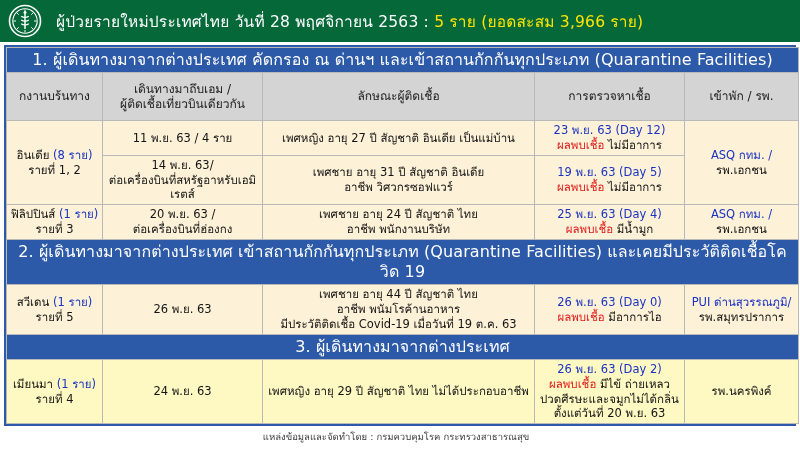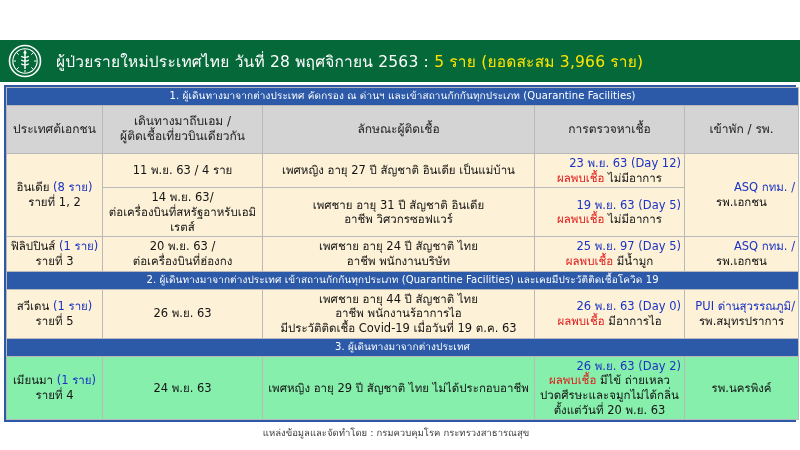--- a/index.html
+++ b/index.html
@@ -11,21 +11,20 @@
   }
   .page { width: 800px; height: 450px; position: relative; background: #ffffff; }
 
   
   .titlebar {
     height: 42px;
     background: #056839;
     display: flex;
     align-items: center;
     padding-left: 8px;
-    margin-top: 40px;
   }
   .logo {
     width: 34px; height: 34px;
     flex: 0 0 34px;
     margin-right: 14px;
   }
   .title-text {
     color: #ffffff;
     font-size: 15.5px;
     letter-spacing: .2px;
@@ -56,40 +55,40 @@
   col.c1 { width: 96px; }
   col.c2 { width: 160px; }
   col.c3 { width: 272px; }
   col.c4 { width: 150px; }
   col.c5 { width: 114px; }
 
   
   .section-row td {
     background: #2c5aa8;
     color: #ffffff;
-    font-size: 10px;
+    font-size: 16px;
     padding: 3px 4px;
     border: 1px solid #2c5aa8;
     letter-spacing: .1px;
   }
 
   
   .colhead td {
     background: #d4d4d4;
     color: #1a1a1a;
     font-size: 12px;
     height: 48px;
     font-weight: normal;
   }
 
   
   .cream { background: #fdf1d7; }
-  .graybg { background: #86efac; }
+  .graybg { background: #fef9c3; }
   td.cell { font-size: 11.5px; color: #141414; }
-  .blue { color: #1a33c4; text-align: right; }
+  .blue { color: #1a33c4; }
   .red  { color: #e01b1b; }
   .dark { color: #141414; }
   .ln { display: block; }
 
   
   .footer {
     margin-top: 3px;
     text-align: center;
     font-size: 9.5px;
     color: #3a3a3a;
@@ -136,21 +135,21 @@
           <col class="c5">
       </colgroup>
       <tbody>
 
         <tr class="section-row">
           <td colspan="5">1. ผู้เดินทางมาจากต่างประเทศ คัดกรอง ณ ด่านฯ และเข้าสถานกักกันทุกประเภท  (Quarantine Facilities)</td>
         </tr>
 
         <tr class="colhead">
           <td>
-            <span class="ln">ประเทศต้เอกชน</span>
+            <span class="ln">กงานบร้นทาง</span>
           </td>
           <td>
             <span class="ln">เดินทางมาถึบเอม /</span>
             <span class="ln">ผู้ติดเชื้อเที่ยวบินเดียวกัน</span>
           </td>
           <td>
             <span class="ln">ลักษณะผู้ติดเชื้อ</span>
           </td>
           <td>
             <span class="ln">การตรวจหาเชื้อ</span>
@@ -205,21 +204,21 @@
           </td>
           <td class="cell cream">
             <span class="ln">20 พ.ย. 63 /</span>
             <span class="ln">ต่อเครื่องบินที่ฮ่องกง</span>
           </td>
           <td class="cell cream">
             <span class="ln">เพศชาย อายุ 24 ปี สัญชาติ ไทย</span>
             <span class="ln">อาชีพ พนักงานบริษัท</span>
           </td>
           <td class="cell cream">
-            <span class="ln blue">25 พ.ย. 97 (Day 5)</span>
+            <span class="ln blue">25 พ.ย. 63 (Day 4)</span>
             <span class="ln"><span class="red">ผลพบเชื้อ</span><span class="dark"> มีน้ำมูก</span></span>
           </td>
           <td class="cell cream">
             <span class="ln blue">ASQ กทม. /</span>
             <span class="ln dark">รพ.เอกชน</span>
           </td>
         </tr>
 
         <tr class="section-row">
           <td colspan="5">2. ผู้เดินทางมาจากต่างประเทศ เข้าสถานกักกันทุกประเภท (Quarantine Facilities) และเคยมีประวัติติดเชื้อโควิด 19</td>
@@ -229,21 +228,21 @@
           <td class="cell cream">
             <span class="ln"><span class="dark">สวีเดน</span>
               <span class="blue">(1 ราย)</span></span>
             <span class="ln dark">รายที่ 5</span>
           </td>
           <td class="cell cream">
             <span class="ln">26 พ.ย. 63</span>
           </td>
           <td class="cell cream">
             <span class="ln">เพศชาย อายุ 44 ปี สัญชาติ ไทย</span>
-            <span class="ln">อาชีพ พนักงานร้อาการไอ</span>
+            <span class="ln">อาชีพ พนัมโรค้านอาหาร</span>
             <span class="ln">มีประวัติติดเชื้อ Covid-19 เมื่อวันที่ 19 ต.ค. 63</span>
           </td>
           <td class="cell cream">
             <span class="ln blue">26 พ.ย. 63 (Day 0)</span>
             <span class="ln"><span class="red">ผลพบเชื้อ</span><span class="dark"> มีอาการไอ</span></span>
           </td>
           <td class="cell cream">
             <span class="ln blue">PUI ด่านสุวรรณภูมิ/</span>
             <span class="ln dark">รพ.สมุทรปราการ</span>
           </td>

